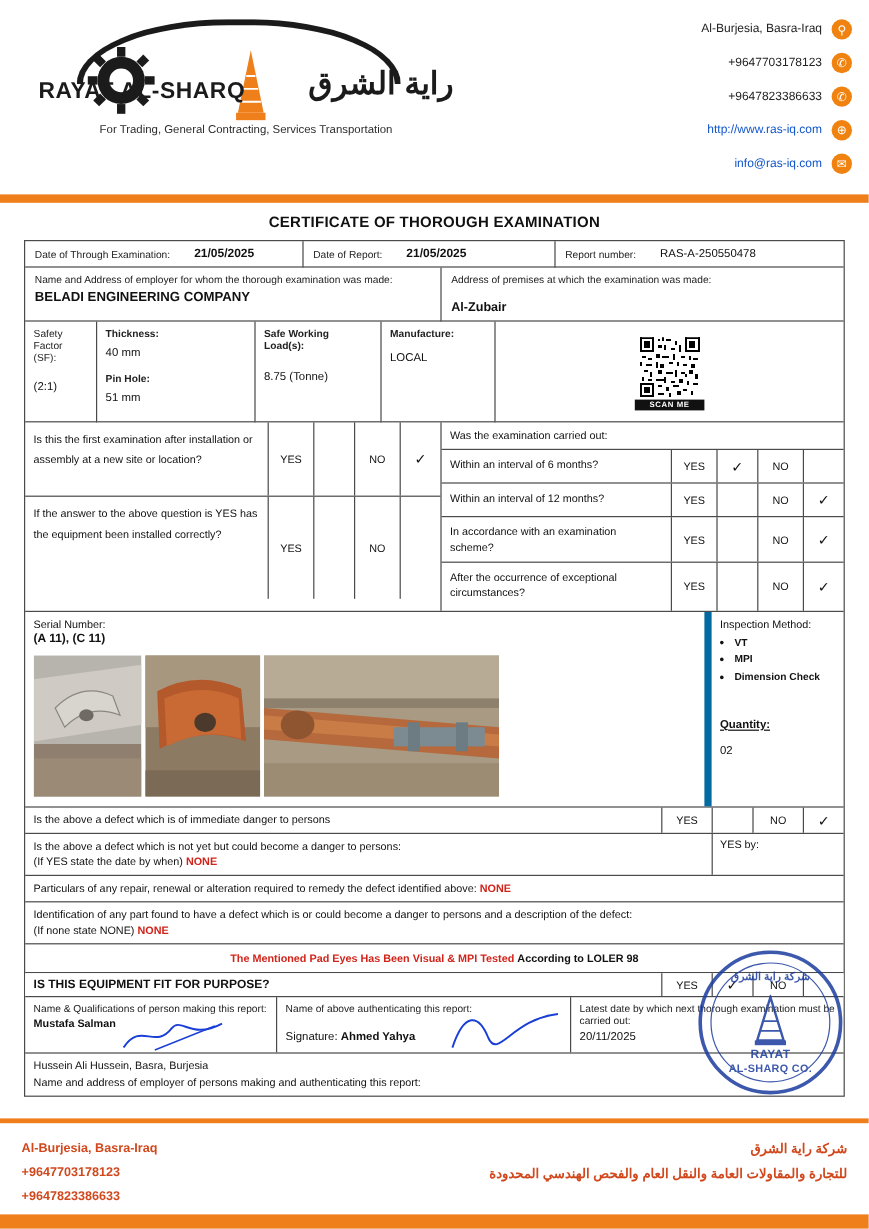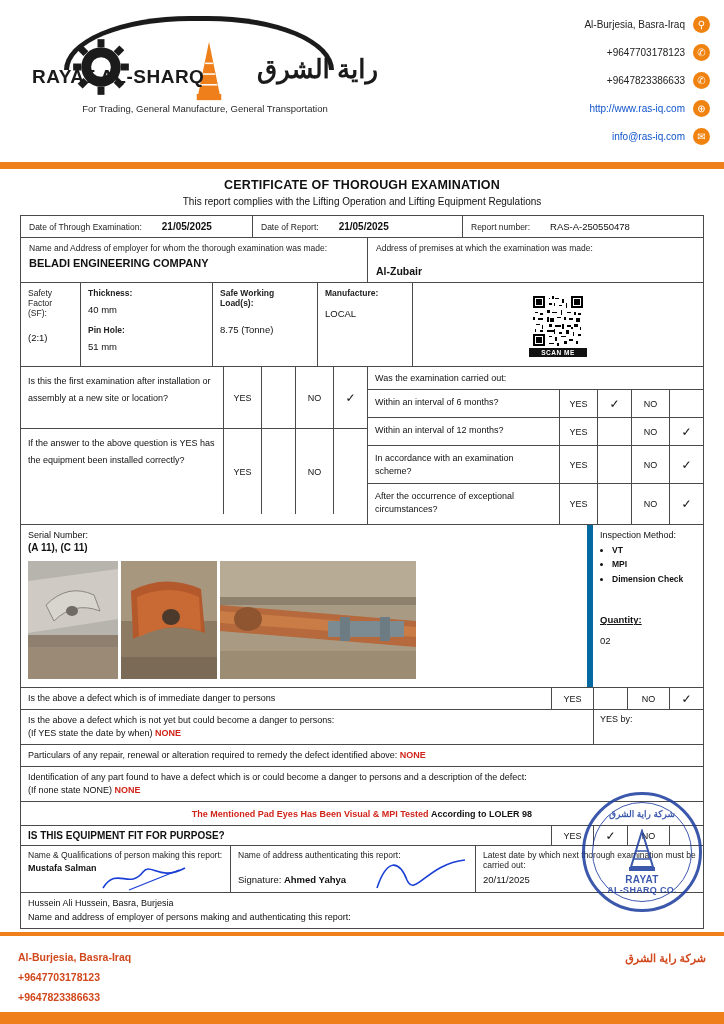--- a/index.html
+++ b/index.html
@@ -211,21 +211,21 @@
           <rect x="14" y="70" width="32" height="8" fill="#ef7f1a"></rect>
           <g stroke="#ffffff" stroke-width="2">
             <line x1="19" y1="58" x2="41" y2="58"></line>
             <line x1="22" y1="44" x2="38" y2="44"></line>
             <line x1="25" y1="30" x2="35" y2="30"></line>
           </g>
         </svg>
         <div class="logo-en">RAYAT AL-SHARQ</div>
         <div class="logo-ar">راية الشرق</div>
         <div class="logo-sub">
-          <div>For Trading, General Manufacture, General Transportation</div>
+          <div>For Trading, General Contracting, Services Transportation</div>
         </div>
       </div>
     </div>
 
     <div class="contact">
       <div class="contact-row">
         <span class="ctext">Al-Burjesia, Basra-Iraq</span>
         <span class="cicon ic-loc">⚲</span>
       </div>
       <div class="contact-row">
@@ -244,21 +244,20 @@
         <a class="ctext" href="#">info@ras-iq.com</a>
         <span class="cicon ic-mail">✉</span>
       </div>
     </div>
   </div>
 
   <div class="orange-bar"></div>
 
   <div class="title-block">
     <div class="title-main">CERTIFICATE OF THOROUGH EXAMINATION</div>
-    <div class="title-sub">This report complies with the Lifting Operation and Lifting Equipment Regulations</div>
   </div>
 
   <div class="sheet">
 
     <div class="row r-dates">
       <div class="cell c1">
         <span class="lbl">Date of Through Examination:</span>
         <span class="val">21/05/2025</span>
       </div>
       <div class="cell c2">
@@ -533,21 +532,21 @@
     <div class="srow">
       <div class="scell s1">
         <div class="lbl">Name &amp; Qualifications of person making this report:</div>
         <div class="sname">Mustafa Salman</div>
         <svg class="sig" style="left:78px; top:18px;" width="90" height="30" viewBox="0 0 90 30">
           <path d="M4 24 C18 2, 30 26, 44 8 C52 -2, 60 18, 86 4" stroke="#1a3fd6" stroke-width="1.6" fill="none"></path>
           <path d="M30 26 L80 6" stroke="#1a3fd6" stroke-width="1.2" fill="none"></path>
         </svg>
       </div>
       <div class="scell s2">
-        <div class="lbl">Name of address authenticating this report:</div>
+        <div class="lbl">Name of above authenticating this report:</div>
         <div style="margin-top:14px;font-size:9.5px">
           <span>Signature:</span>
           <span style="font-weight:bold">Ahmed Yahya</span>
         </div>
         <svg class="sig" style="left:140px; top:8px;" width="100" height="40" viewBox="0 0 100 40">
           <path d="M6 34 C16 4, 28 6, 36 26 C44 44, 56 10, 94 6" stroke="#1a3fd6" stroke-width="1.6" fill="none"></path>
         </svg>
       </div>
       <div class="scell s3">
         <div class="lbl">Latest date by which next thorough examination must be carried out:</div>
@@ -576,18 +575,19 @@
 
   <div class="footer">
     <div class="footer-inner">
       <div class="f-left">
         <div>Al-Burjesia, Basra-Iraq</div>
         <div>+9647703178123</div>
         <div>+9647823386633</div>
       </div>
       <div class="f-right">
         <div>شركة راية الشرق</div>
+        <div>للتجارة والمقاولات العامة والنقل العام والفحص الهندسي المحدودة</div>
       </div>
     </div>
     <div class="footer-bottom-bar"></div>
   </div>
 
 </div>
 
 </body></html>

